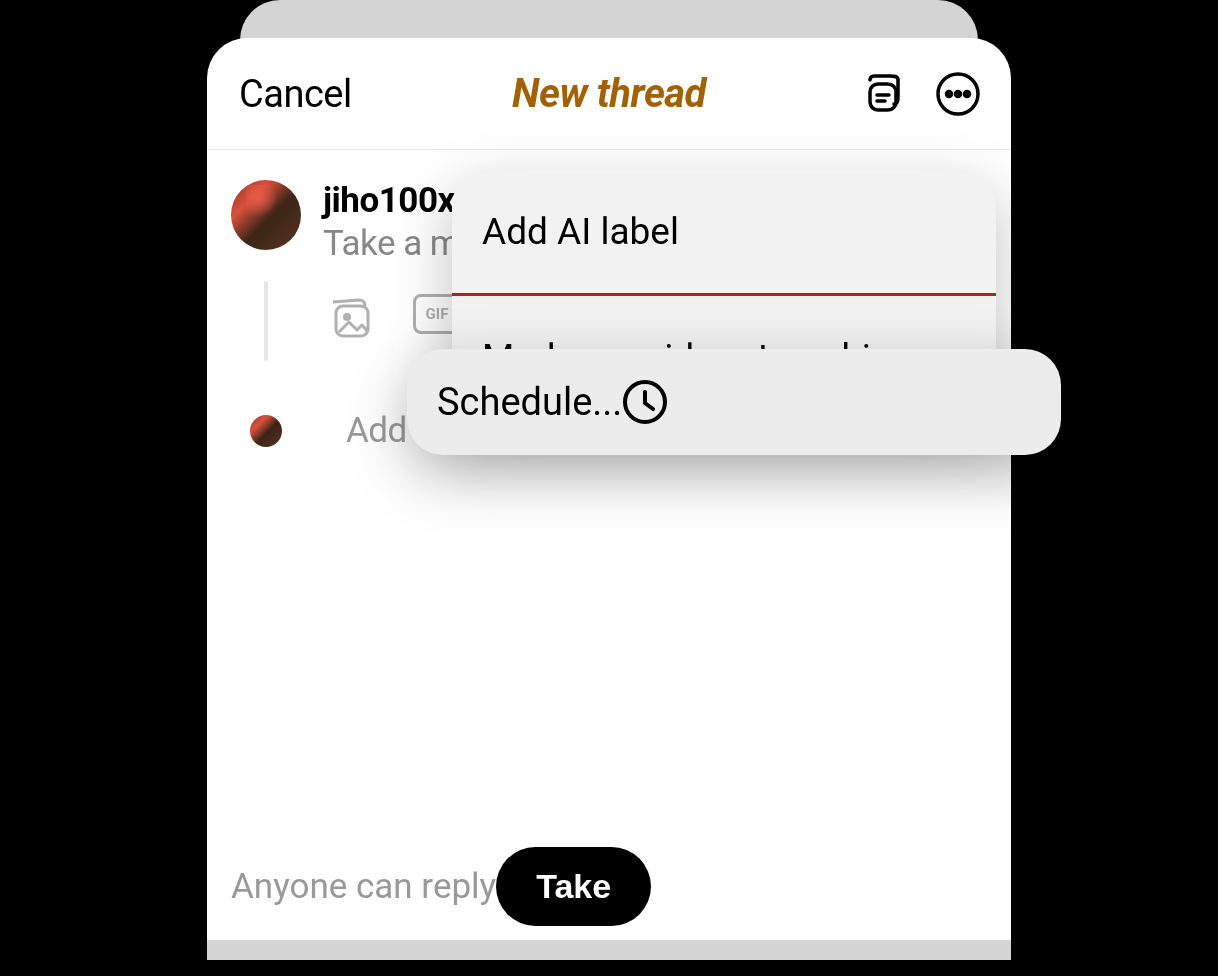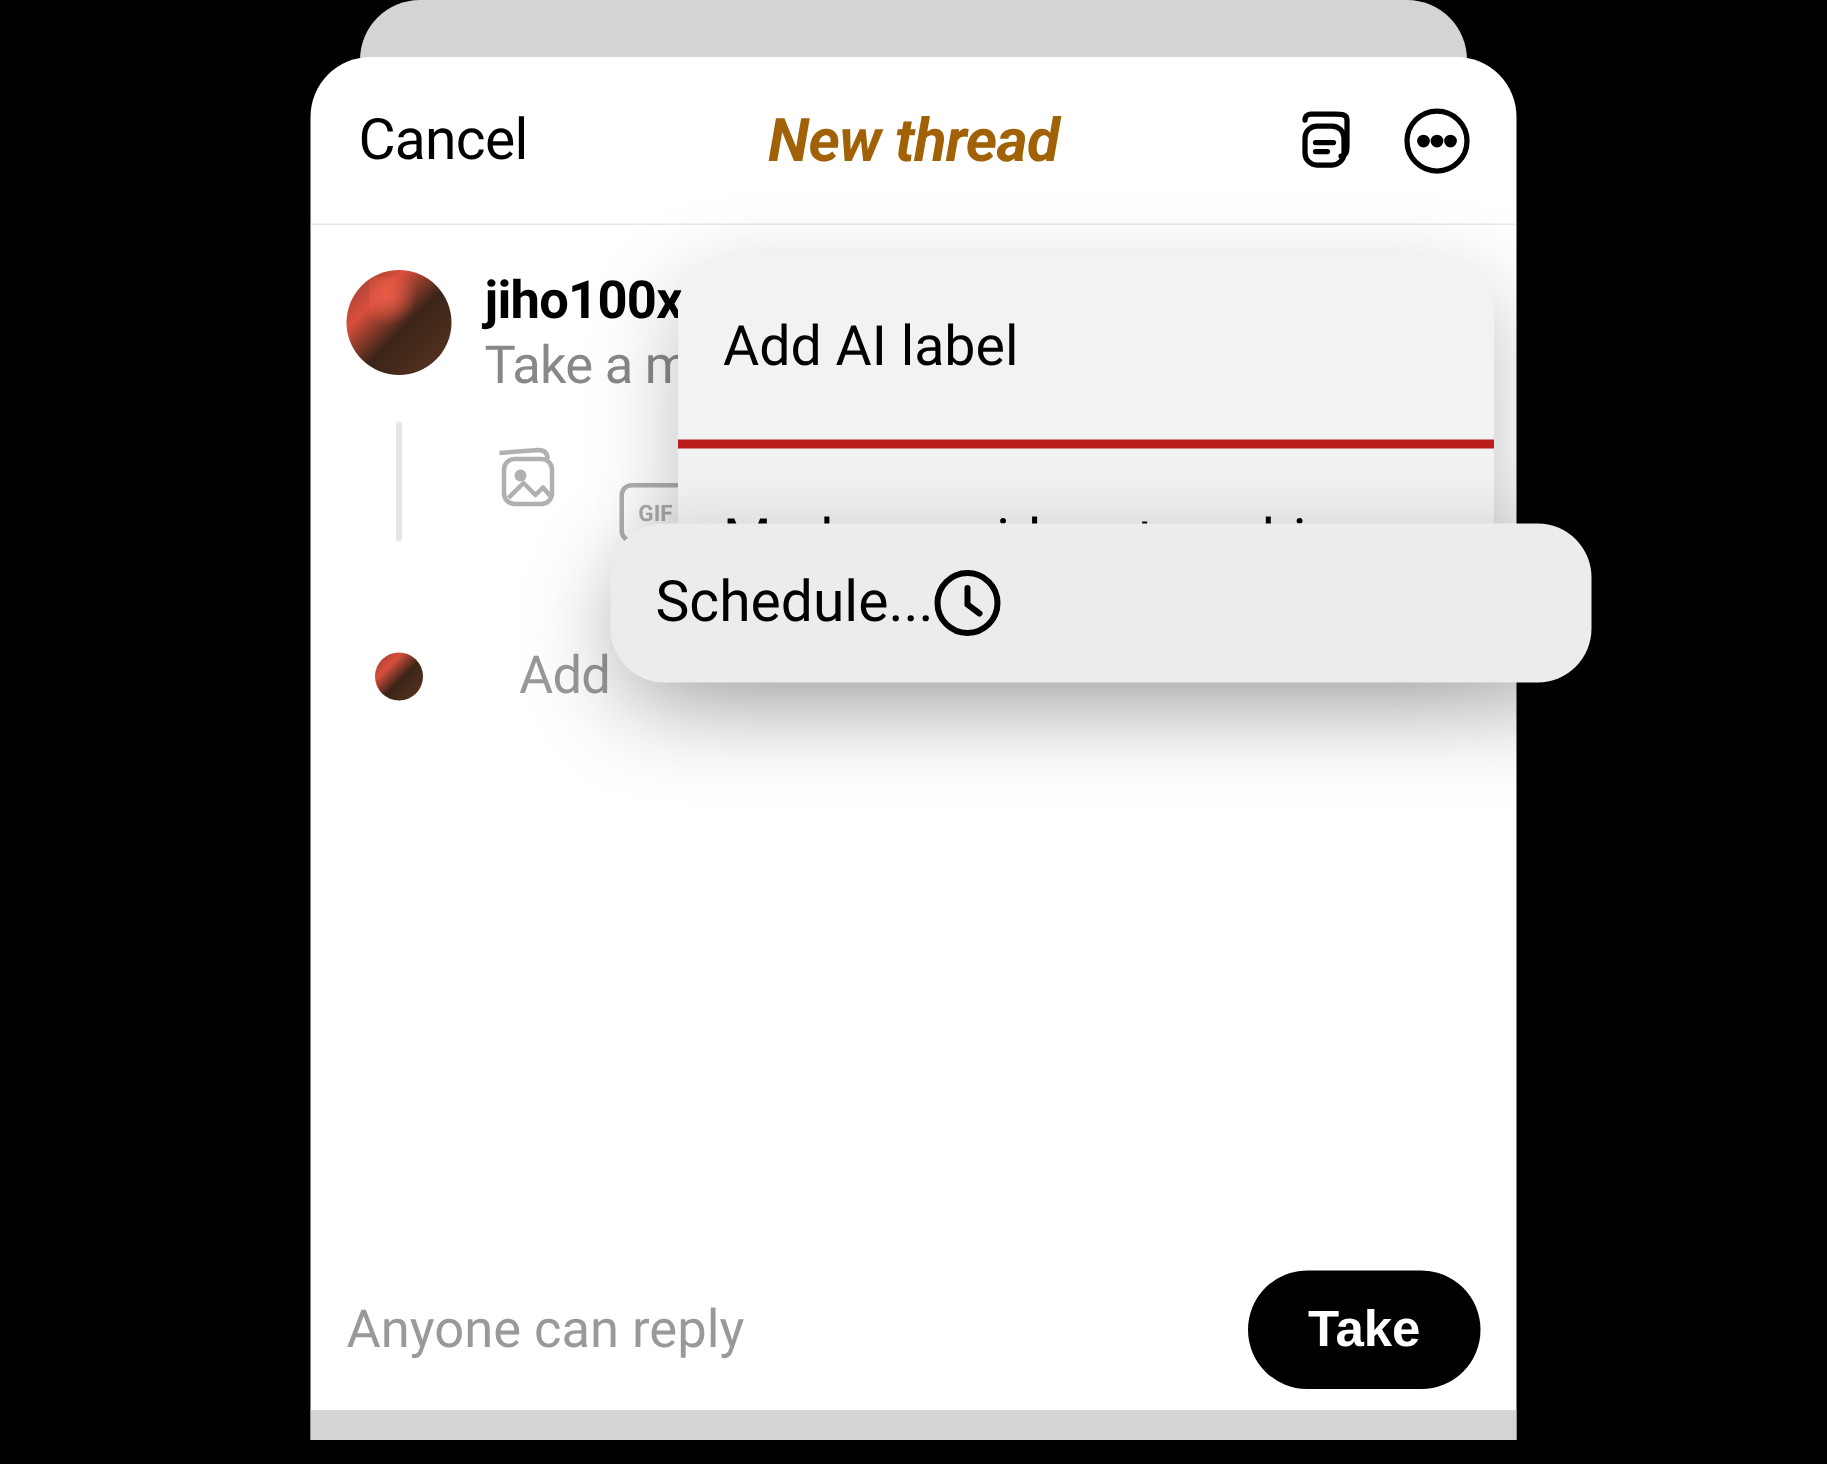--- a/index.html
+++ b/index.html
@@ -126,21 +126,20 @@
     width: 48px;
     height: 40px;
     border: 3px solid #b0b0b0;
     border-radius: 8px;
     display: flex;
     align-items: center;
     justify-content: center;
     font-size: 15px;
     font-weight: 700;
     color: #b0b0b0;
-    margin-top: 28px;
   }
   .thread-line {
     position: absolute;
     left: 57px;
     top: 243px;
     width: 4px;
     height: 80px;
     background: #e5e5e5;
     border-radius: 2px;
   }
@@ -164,21 +163,20 @@
     letter-spacing: -0.5px;
   }
   .bottom-bar {
     position: absolute;
     bottom: 34px;
     left: 0;
     right: 0;
     padding: 0 24px;
     display: flex;
     align-items: center;
-    justify-content: space-between;
   }
   .reply-setting {
     font-size: 35px;
     color: #999;
   }
   .post-btn {
     background: #000;
     color: #fff;
     border: none;
     border-radius: 40px;
@@ -203,21 +201,21 @@
     width: 544px;
     background: #f2f2f2;
     border-radius: 36px;
     box-shadow: 0 20px 60px rgba(0,0,0,0.25);
     overflow: visible;
   }
   .menu-item {
     padding: 40px 30px;
     font-size: 37px;
     color: #000;
-    border-bottom: 6px solid #b91c1c;
+    border-bottom: 3px solid #b91c1c;
   }
   .menu-item:last-child {
     border-bottom: none;
   }
   .schedule-popover {
     position: absolute;
     left: 407px;
     top: 349px;
     width: 654px;
     height: 106px;

